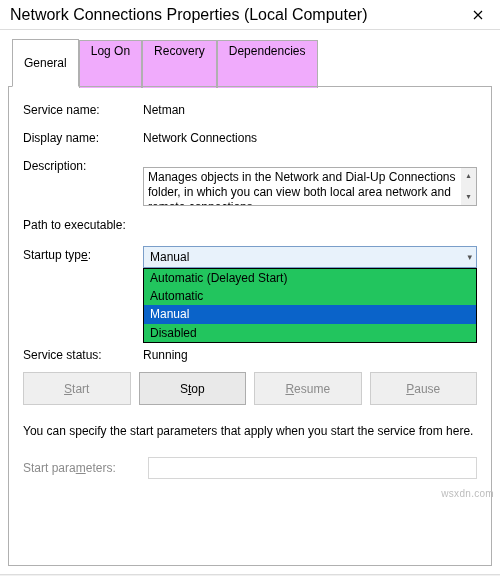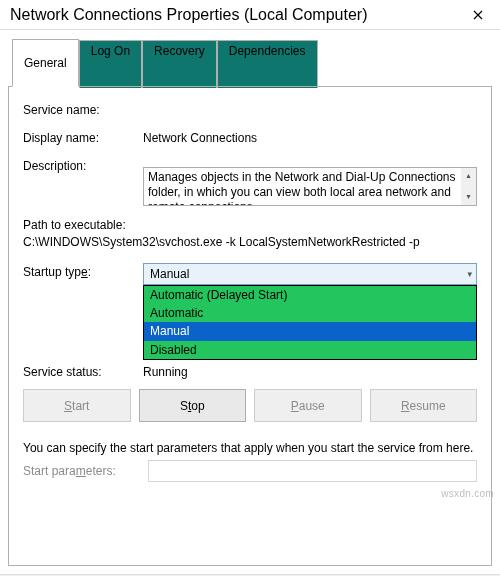--- a/index.html
+++ b/index.html
@@ -43,21 +43,21 @@
     margin-right: 0px;
     position: relative;
     top: 1px;
   }
   .tab.active {
     background: #fff;
     z-index: 2;
     border-bottom: 1px solid #fff;
   }
   .tab:not(.active) {
-    background: #0f766e;
+    background: #f0abfc;
     top: 2px;
     padding-top: 3px;
     padding-bottom: 3px;
   }
   .panel {
     margin: 0 8px 8px 8px;
     border: 1px solid #b0b0b0;
     padding: 14px 14px 10px 14px;
     position: relative;
     height: 480px;
@@ -148,21 +148,21 @@
     display: flex;
     align-items: center;
     justify-content: center;
   }
   .btn.disabled {
     color: #8b8b8b;
     background: #efefef;
     border-color: #cdcdcd;
   }
   .hint { margin-top: 18px; line-height: 1.35; }
-  .param-row { display: flex; align-items: center; margin-top: 4px; }
+  .param-row { display: flex; align-items: center; margin-top: 18px; }
   .param-label { width: 125px; color: #8b8b8b; }
   .param-input {
     flex: 1;
     height: 22px;
     border: 1px solid #d6d6d6;
     background: #fff;
   }
   .footer {
     display: flex;
     justify-content: flex-end;
@@ -208,41 +208,41 @@
   <div class="tab active">General</div>
   <div class="tab">Log On</div>
   <div class="tab">Recovery</div>
   <div class="tab">Dependencies</div>
 </div>
 
 <div class="panel">
 
   <div class="row">
     <div class="label">Service name:</div>
+    <div class="value">Netman</div>
   </div>
 
   <div class="row">
     <div class="label">Display name:</div>
     <div class="value">Network Connections</div>
   </div>
 
   <div class="row">
     <div class="label">Description:</div>
     <div class="desc-box">
       <span>Manages objects in the Network and Dial-Up Connections folder, in which you can view both local area network and remote connections</span>
       <div class="desc-scroll">
         <div class="scroll-btn">▴</div>
         <div class="scroll-btn">▾</div>
       </div>
     </div>
   </div>
 
   <div class="path-block">
     <div class="path-label">Path to executable:</div>
-    <div class="path-value">C:\WINDOWS\System32\svchost.exe -k LocalSystemNetworkRestricted -p</div>
   </div>
 
   <div class="row" style="margin-bottom:4px;">
     <div class="label">Startup typ<span class="underline-letter">e</span>:</div>
     <div class="select-wrap">
       <div class="select-display">
         <span>Manual</span>
         <span class="select-arrow">▾</span>
       </div>
       <div class="dropdown">
@@ -260,24 +260,24 @@
   </div>
 
   <div class="btn-row">
     <div class="btn disabled">
         <span><span class="underline-letter">S</span>tart</span>
       </div>
     <div class="btn">
         <span>S<span class="underline-letter">t</span>op</span>
       </div>
     <div class="btn disabled">
+        <span><span class="underline-letter">R</span>esume</span>
+      </div>
+    <div class="btn disabled">
         <span><span class="underline-letter">P</span>ause</span>
-      </div>
-    <div class="btn disabled">
-        <span><span class="underline-letter">R</span>esume</span>
       </div>
   </div>
 
   <div class="hint">You can specify the start parameters that apply when you start the service from here.</div>
 
   <div class="param-row">
     <div class="param-label">Start para<span class="underline-letter">m</span>eters:</div>
     <div class="param-input" value=""></div>
   </div>
 

